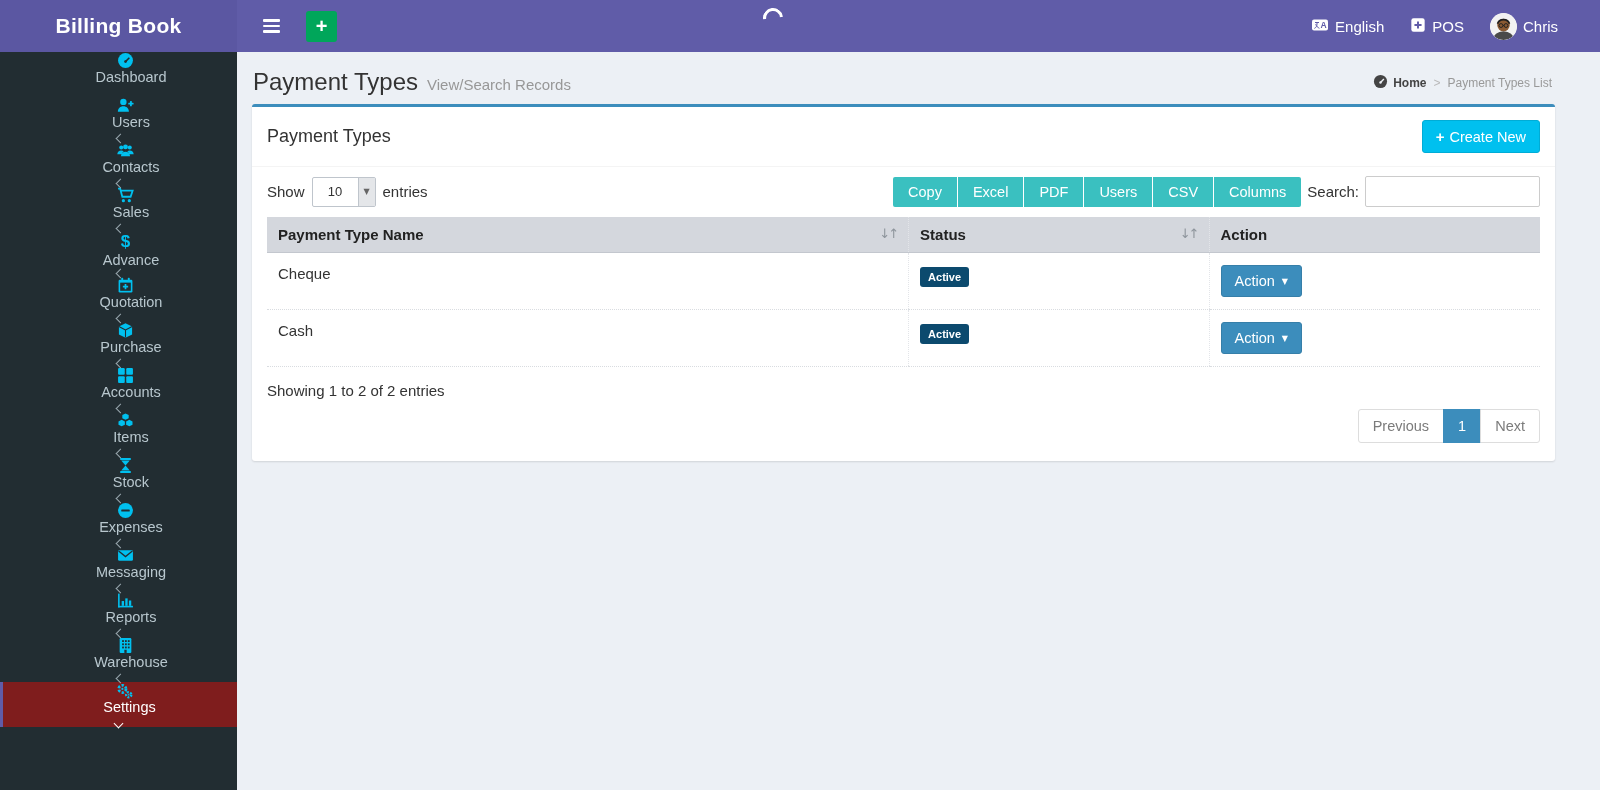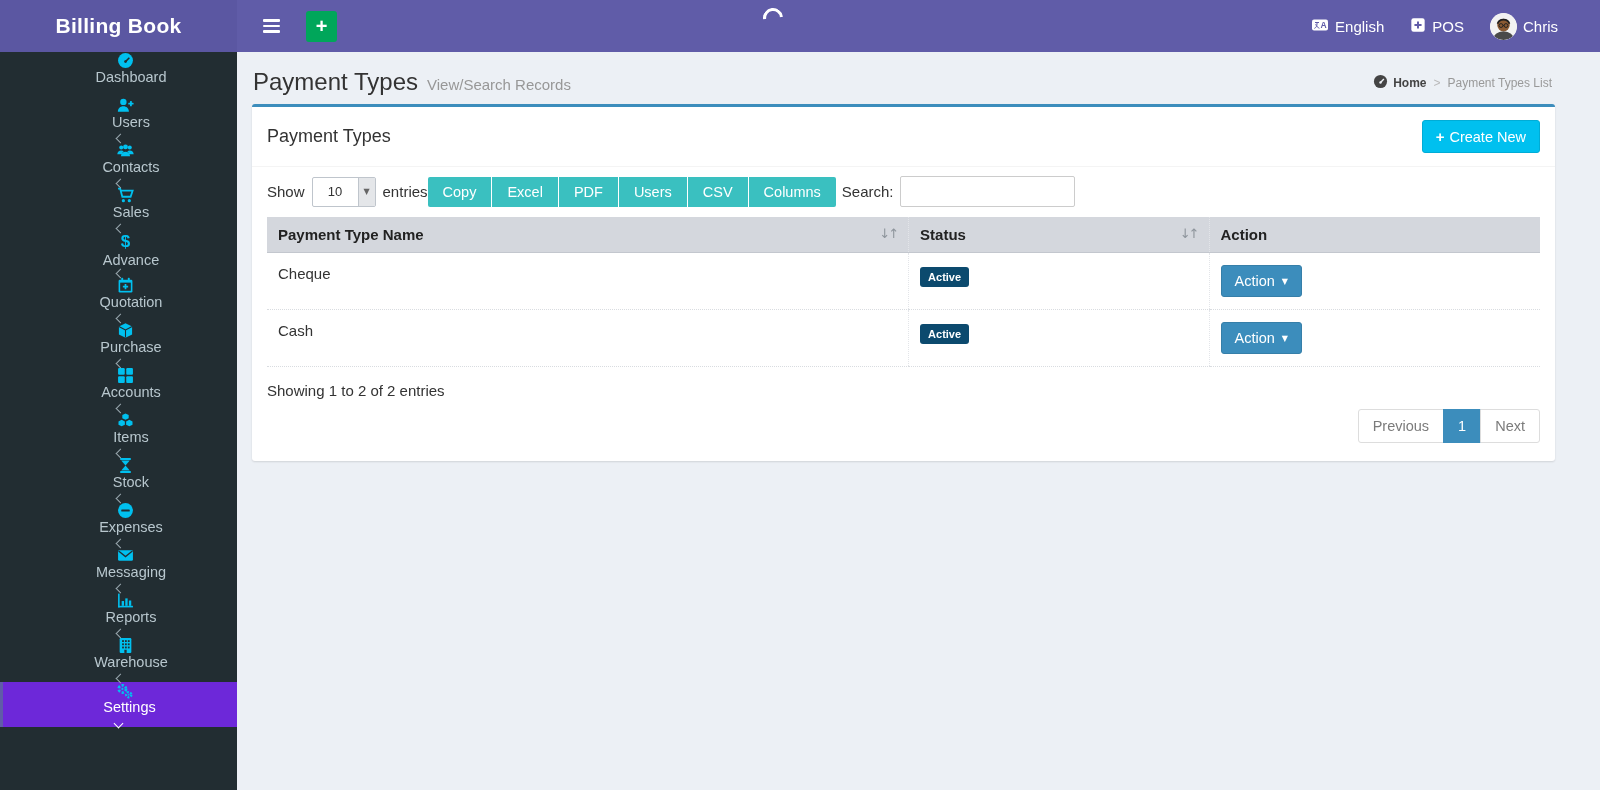--- a/index.html
+++ b/index.html
@@ -20,41 +20,41 @@
   .nav-item { display:flex; align-items:center; gap:6px; color:#fff; font-size:15px; cursor:pointer; }
   .avatar { width:27px; height:27px; border-radius:50%; overflow:hidden; background:#f4f4f4; }
 
   
   .sidebar { position:absolute; top:52px; left:0; width:237px; height:738px; background:#222d32; }
   .side-item { height:45px; display:flex; align-items:center; padding-left:22px; cursor:pointer; border-left:3px solid transparent;flex-direction:column; }
   .side-item .sicon { width:22px; margin-right:11px; display:flex; align-items:center; justify-content:center; }
   .side-item .slabel { color:#b8c7ce; font-size:14.5px; flex:1; }
   .side-item .chev { width:7px; height:7px; border-left:1.8px solid #9aa8af; border-bottom:1.8px solid #9aa8af; transform:rotate(45deg); margin-right:22px; }
   .side-item .chev.down { transform:rotate(-45deg); margin-top:-4px; border-color:#fff; }
-  .side-item.active { background:#6d28d9; border-left-color:#605ca8; padding-left:19px; }
+  .side-item.active { background:#7f1d1d; border-left-color:#605ca8; padding-left:19px; }
   .side-item.active .slabel { color:#fff; }
   .dollar-glyph { color:#00c0ef; font-weight:bold; font-size:17px; }
 
   
   .main { position:absolute; top:52px; left:237px; width:1363px; height:738px; }
   .content-header { display:flex; justify-content:space-between; align-items:flex-end; padding:16px 48px 6px 16px; }
   .page-title { font-size:24px; color:#333; font-weight:normal; display:flex; align-items:baseline; gap:9px; }
   .page-subtitle { font-size:15px; color:#979797; }
   .breadcrumb { font-size:12px; color:#999; display:flex; align-items:center; gap:7px; padding-bottom:4px; }
   .breadcrumb .home { color:#444; font-weight:bold; display:flex; align-items:center; gap:5px; cursor:pointer; }
   .breadcrumb .sep { color:#b9b9b9; }
 
   .panel { margin:2px 45px 0 15px; background:#fff; border-top:3px solid #3c8dbc; border-radius:3px; box-shadow:0 1px 2px rgba(0,0,0,.12); }
   .panel-header { padding:13px 15px; border-bottom:1px solid #f4f4f4; display:flex; justify-content:space-between; align-items:center; }
   .panel-title { font-size:18px; color:#333; }
   .create-btn { background:#00c0ef; color:#fff; border:1px solid #00acd6; border-radius:3px; font-size:14.5px; padding:7px 13px; display:flex; align-items:center; gap:5px; cursor:pointer; }
   .create-btn .plus { font-weight:bold; font-size:15px; }
 
   .panel-body { padding:9px 15px 18px; }
-  .controls { display:flex; justify-content:flex-start; align-items:center; margin-bottom:10px; }
+  .controls { display:flex; justify-content:space-between; align-items:center; margin-bottom:10px; }
   .length-ctl { display:flex; align-items:center; gap:7px; font-size:15px; color:#333; }
   .fake-select { width:64px; height:30px; border:1px solid #bfc5cc; border-radius:2px; background:#fff; display:flex; align-items:stretch; cursor:pointer; }
   .fake-select .val { flex:1; display:flex; align-items:center; justify-content:center; font-size:13px; color:#333; }
   .fake-select .caretbox { width:17px; background:#e4e6e9; border-left:1px solid #bfc5cc; display:flex; align-items:center; justify-content:center; color:#666; font-size:8px; font-family:"DejaVu Sans",sans-serif; }
   .right-ctl { display:flex; align-items:center; gap:6px; }
   .dt-buttons { display:flex; }
   .dt-btn { background:#3ac0c0; color:#fff; font-size:14.5px; padding:7px 15px; border:none; border-left:1px solid #fff; cursor:pointer; font-family:inherit; }
   .dt-btn:first-child { border-left:none; border-radius:2px 0 0 2px; }
   .dt-btn:last-child { border-radius:0 2px 2px 0; }
   .search-ctl { display:flex; align-items:center; gap:6px; font-size:15px; }

